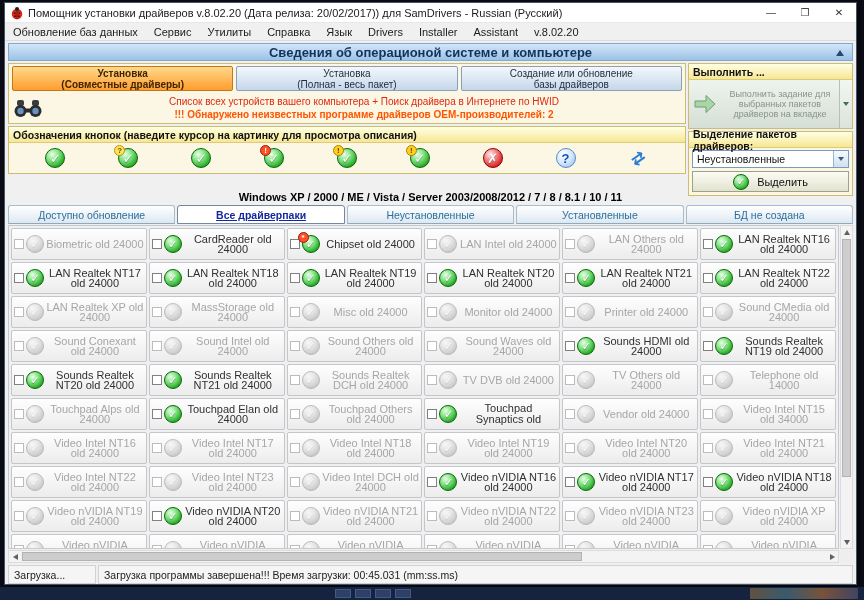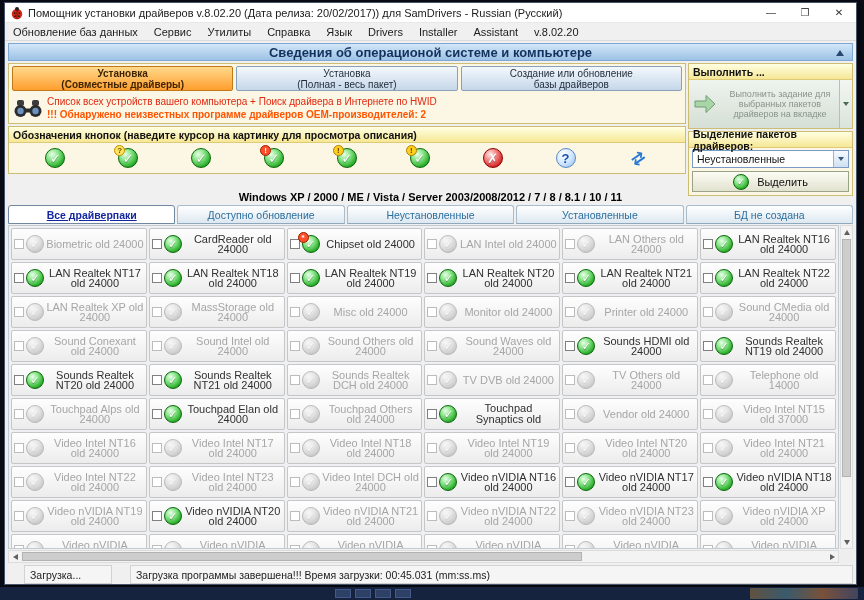--- a/index.html
+++ b/index.html
@@ -37,21 +37,21 @@
         font-size:10.5px; font-weight:bold; color:#111; display:flex; align-items:center; padding:0 4px; gap:4px; }
 
   .mode-btns { display:flex; gap:3px; padding:2px 3px; }
   .mode-btn { flex:1; height:25px; display:flex; flex-direction:column; align-items:center; justify-content:center;
               font-size:10px; line-height:11px; border:1px solid #89a0b8; border-radius:2px;
               background:linear-gradient(#f3f8fc,#c6d7e9); color:#1e2a38; text-align:center; }
   .mode-btn.active { background:linear-gradient(#ffd98c,#ff9e2e); border-color:#c07818; font-weight:bold; color:#402400; }
 
   .warn { display:flex; align-items:center; padding:1px 4px; height:30px; }
   .warn-icon { width:30px; height:19px; margin-right:4px; flex:0 0 auto; }
-  .warn-text { flex:1; font-size:10px; line-height:13px; font-weight:bold; }
+  .warn-text { flex:1; text-align:center; font-size:10px; line-height:13px; font-weight:bold; }
   .warn-text .w1 { color:#e02810; font-weight:normal; }
   .warn-text .w2 { color:#ff5400; }
 
   .legend-icons { display:flex; align-items:center; justify-content:space-around; height:30px; padding:0 10px; }
 
   
   .sicon { width:20px; height:20px; border-radius:50%; display:inline-flex; align-items:center; justify-content:center;
            font-weight:bold; font-size:13px; color:#fff; position:relative; flex:0 0 auto;
            text-shadow:0 1px 1px rgba(0,0,0,.35); }
   .sicon.ok { background:radial-gradient(circle at 35% 30%, #eaffea, #7ce07c 40%, #1ea51e 78%, #0b7a0b);
@@ -122,21 +122,21 @@
   .tri-right { width:0;height:0;border-top:3px solid transparent;border-bottom:3px solid transparent;border-left:5px solid #606060; }
   .hscroll { position:absolute; left:3px; right:17px; top:547px; height:13px; background:#f3f3f3; border:1px solid #dcdcdc; }
   .hthumb { position:absolute; top:1px; bottom:1px; left:13px; width:560px; background:#cdcdcd; border:1px solid #b2b2b2; }
   .harrow { position:absolute; top:0; height:100%; width:12px; display:flex; align-items:center; justify-content:center; }
   .harrow.left { left:0; } .harrow.right { right:0; }
   .scroll-corner { position:absolute; right:3px; top:547px; width:13px; height:13px; background:#eeeeee; }
 
   
   .statusbar { position:absolute; left:3px; right:3px; top:562px; height:19px; display:flex; gap:2px; }
   .sb-cell { background:#f5f5f5; border:1px solid #d2d2d2; font-size:10.5px; color:#1c1c1c;
-             display:flex; align-items:center; padding:0 5px; white-space:nowrap; overflow:hidden;margin-left:16px; }
+             display:flex; align-items:center; padding:0 5px; white-space:nowrap; overflow:hidden; }
   .sb-first { width:88px; flex:0 0 auto; }
   .sb-main { flex:1; }
 
   
   .taskbar { position:absolute; left:0; right:0; bottom:0; height:13px; background:#16233f; }
   .tb-buttons { position:absolute; left:335px; top:2px; display:flex; gap:4px; }
   .tb-btn { width:16px; height:9px; background:#2d4166; border:1px solid #44598a; }
   .tb-tray { position:absolute; right:6px; top:1px; width:108px; height:11px;
              background:linear-gradient(90deg,#6e5a40,#3f6474,#8a5a38,#4a4a66); opacity:.85; border-radius:1px; }
 </style>
@@ -264,22 +264,22 @@
           <span class="sicon ok" style="width:16px;height:16px;font-size:10px;">✓</span>
           <span>Выделить</span>
         </div>
       </div>
     </div>
   </div>
 
   <div class="os-line">Windows XP / 2000 / ME / Vista / Server 2003/2008/2012 / 7 / 8 / 8.1 / 10 / 11</div>
 
   <div class="tabs">
+      <div class="tab">Доступно обновление</div>
       <div class="tab active">Все драйверпаки</div>
-      <div class="tab">Доступно обновление</div>
       <div class="tab">Неустановленные</div>
       <div class="tab">Установленные</div>
       <div class="tab">БД не создана</div>
     </div>
 
   <div class="grid-wrap">
     <div class="grid">
         <div class="cell off">
           <span class="cb"></span>
           <span class="sicon ok dim">✓</span>
@@ -451,21 +451,21 @@
           <span class="lbl">Touchpad Synaptics old 24000</span>
         </div>
         <div class="cell off">
           <span class="cb"></span>
           <span class="sicon ok dim">✓</span>
           <span class="lbl">Vendor old 24000</span>
         </div>
         <div class="cell off">
           <span class="cb"></span>
           <span class="sicon ok dim">✓</span>
-          <span class="lbl">Video Intel NT15 old 37000</span>
+          <span class="lbl">Video Intel NT15 old 34000</span>
         </div>
         <div class="cell off">
           <span class="cb"></span>
           <span class="sicon ok dim">✓</span>
           <span class="lbl">Video Intel NT16 old 24000</span>
         </div>
         <div class="cell off">
           <span class="cb"></span>
           <span class="sicon ok dim">✓</span>
           <span class="lbl">Video Intel NT17 old 24000</span>

